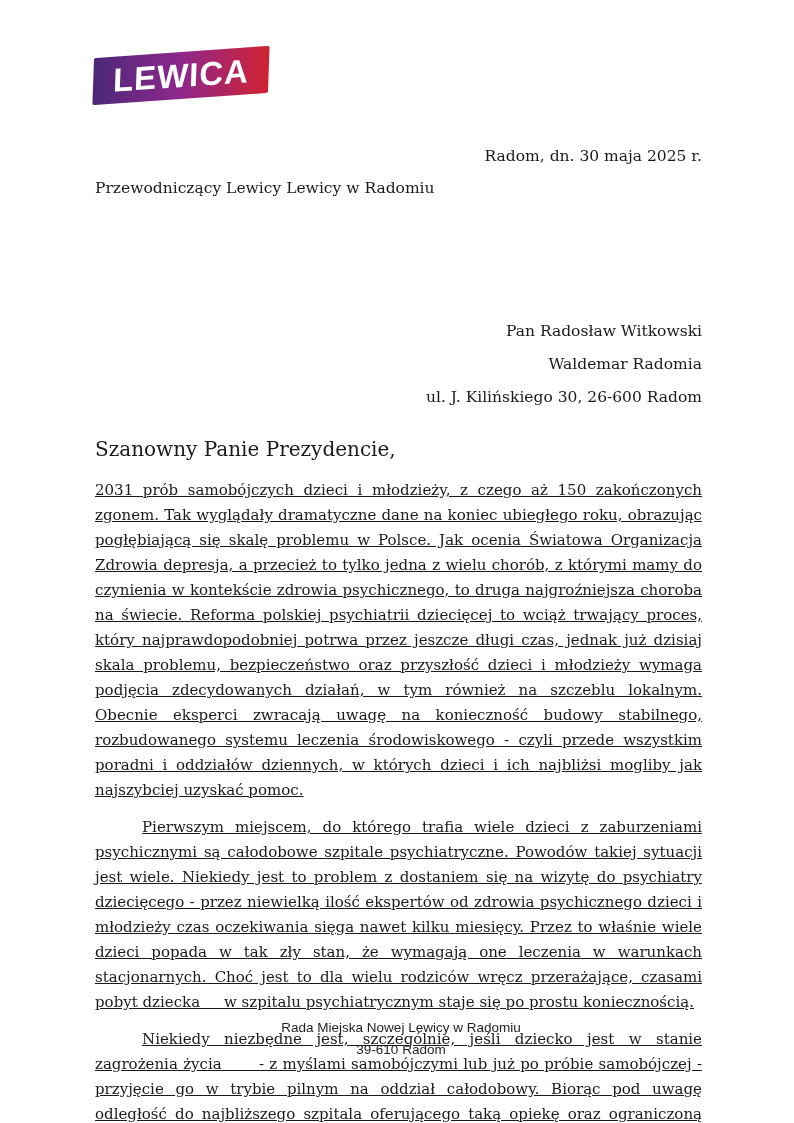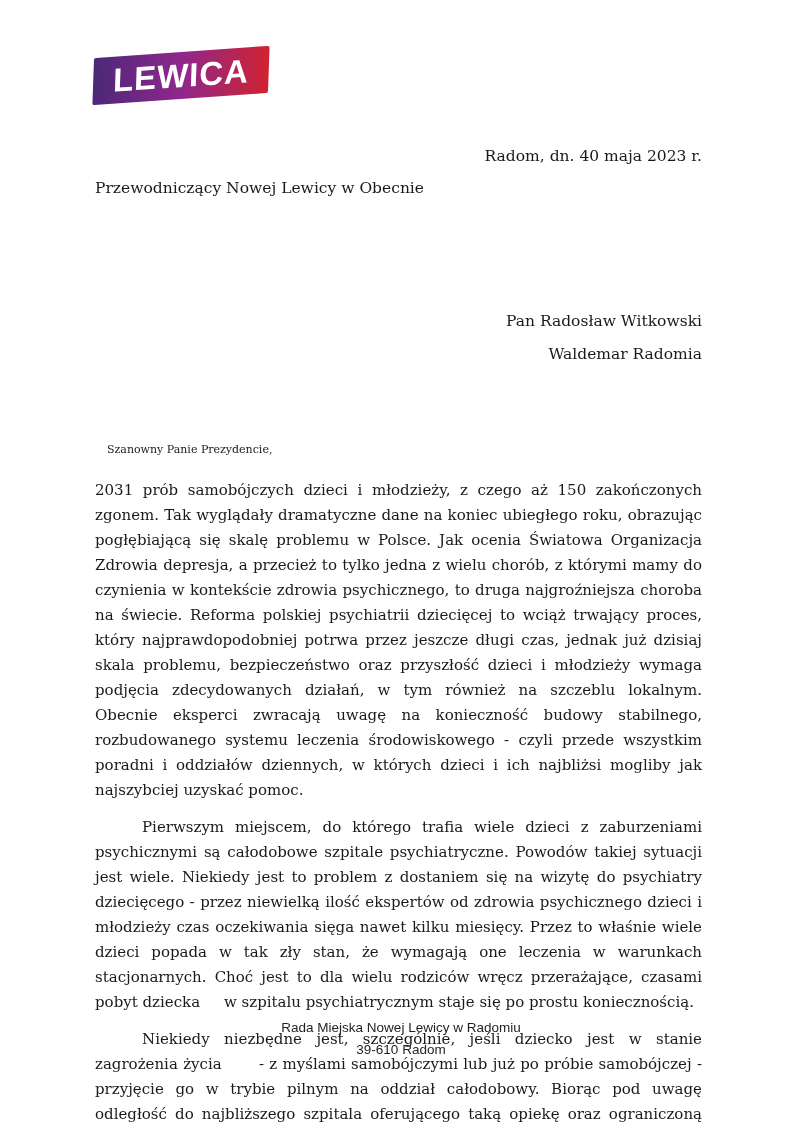--- a/index.html
+++ b/index.html
@@ -47,43 +47,44 @@
   .sender {
     position: absolute;
     top: 178px;
     left: 95px;
     font-size: 15.5px;
   }
   .sender p { margin: 0 0 13px 0; line-height: 20px; }
   
   .recipient {
     position: absolute;
-    top: 311px;
+    top: 321px;
     right: 92px;
     text-align: right;
     font-size: 15.5px;
   }
   .recipient p { margin: 0 0 13px 0; line-height: 20px; }
   
   .letter-body {
     position: absolute;
     top: 437px;
     left: 95px;
     width: 607px;
     font-size: 15px;
   }
   .salutation {
-    margin: 0 0 16px 12px;
-    font-size: 11px;
+    margin: 0 0 16px 0;
+    font-size: 20px;
     line-height: 25px;
   }
   .par {
     margin: 0 0 12px 0;
     line-height: 25px;
     text-align: justify;
+    text-decoration: underline;
   }
   .par.indent { text-indent: 47px; }
   
   .page-footer {
     position: absolute;
     top: 1017px;
     left: 4px;
     width: 100%;
     text-align: center;
     font-family: "Liberation Sans", sans-serif;
@@ -94,29 +95,30 @@
 </style>
 </head>
 <body>
 
 <div class="page">
 
   <div class="logo" style="background: linear-gradient(90deg, rgb(75, 40, 120), rgb(143, 39, 140), rgb(208, 35, 49));">
     <span class="logo-text">LEWICA</span>
   </div>
 
-  <div class="date-line">Radom, dn. 40 maja 2023 r.</div>
+  <div class="date-line">Radom, dn. 30 maja 2025 r.</div>
 
   <div class="sender">
-    <p>Przewodniczący Nowej Lewicy w Obecnie</p>
+    <p>Przewodniczący Lewicy Lewicy w Radomiu</p>
   </div>
 
   <div class="recipient">
     <p>Pan Radosław Witkowski</p>
     <p>Waldemar Radomia</p>
+    <p>ul. J. Kilińskiego 30, 26-600 Radom</p>
   </div>
 
   <div class="letter-body">
     <p class="salutation">Szanowny Panie Prezydencie,</p>
     <p class="par">2031 prób samobójczych dzieci i młodzieży, z czego aż 150 zakończonych zgonem. Tak wyglądały dramatyczne dane na koniec ubiegłego roku, obrazując pogłębiającą się skalę problemu w Polsce. Jak ocenia Światowa Organizacja Zdrowia depresja, a przecież to tylko jedna z wielu chorób, z którymi mamy do czynienia w kontekście zdrowia psychicznego, to druga najgroźniejsza choroba na świecie. Reforma polskiej psychiatrii dziecięcej to wciąż trwający proces, który najprawdopodobniej potrwa przez jeszcze długi czas, jednak już dzisiaj skala problemu, bezpieczeństwo oraz przyszłość dzieci i młodzieży wymaga podjęcia zdecydowanych działań, w tym również na szczeblu lokalnym. Obecnie eksperci zwracają uwagę na konieczność budowy stabilnego, rozbudowanego systemu leczenia środowiskowego - czyli przede wszystkim poradni i oddziałów dziennych, w których dzieci i ich najbliżsi mogliby jak najszybciej uzyskać pomoc.</p>
     <p class="par indent">Pierwszym miejscem, do którego trafia wiele dzieci z zaburzeniami psychicznymi są całodobowe szpitale psychiatryczne. Powodów takiej sytuacji jest wiele. Niekiedy jest to problem z dostaniem się na wizytę do psychiatry dziecięcego - przez niewielką ilość ekspertów od zdrowia psychicznego dzieci i młodzieży czas oczekiwania sięga nawet kilku miesięcy. Przez to właśnie wiele dzieci popada w tak zły stan, że wymagają one leczenia w warunkach stacjonarnych. Choć jest to dla wielu rodziców wręcz przerażające, czasami pobyt dziecka &nbsp;&nbsp;&nbsp; w szpitalu psychiatrycznym staje się po prostu koniecznością.</p>
     <p class="par indent">Niekiedy niezbędne jest, szczególnie, jeśli dziecko jest w stanie zagrożenia życia &nbsp;&nbsp;&nbsp;&nbsp;&nbsp; - z myślami samobójczymi lub już po próbie samobójczej - przyjęcie go w trybie pilnym na oddział całodobowy. Biorąc pod uwagę odległość do najbliższego szpitala oferującego taką opiekę oraz ograniczoną liczbę miejsc na oddziale, którą dysponuje, jak również rosnąca skalę problemu, wydaje się niezbędnym podjęcie próby uruchomienia takich oddziałów &nbsp;&nbsp;&nbsp;&nbsp;&nbsp;&nbsp; w Radomiu.</p>
   </div>
 
   <div class="page-footer">

